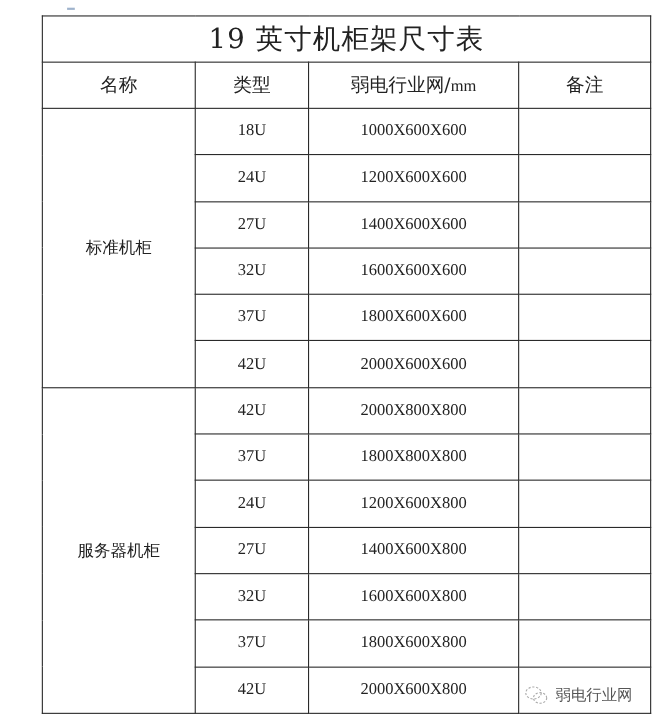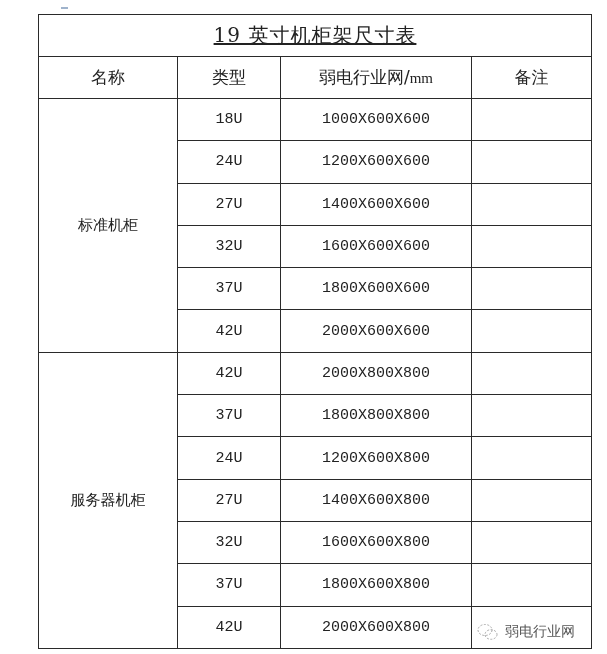--- a/index.html
+++ b/index.html
@@ -3,25 +3,25 @@
 <meta charset="utf-8">
 <style>
   html, body { margin:0; padding:0; background:#ffffff; }
   body { width:607px; height:654px; position:relative; overflow:hidden;
          font-family:"DejaVu Serif","Liberation Serif",serif; color:#222; }
   .topmark { position:absolute; left:61px; top:7px; width:7px; height:2px; background:#9fb3cc; }
   table.sheet { position:absolute; left:38px; top:14px; width:553px;
                 border-collapse:collapse; table-layout:fixed; }
   table.sheet td, table.sheet th { border:1.5px solid #2a2a2a; text-align:center;
                 vertical-align:middle; padding:0; font-weight:normal; }
-  .title-cell { height:41px; font-size:20px; letter-spacing:1px;
-                font-family:"DejaVu Serif","Liberation Serif",serif;text-decoration:underline; }
+  .title-cell { height:41px; font-size:25px; letter-spacing:1px;
+                font-family:"DejaVu Serif","Liberation Serif",serif; }
   .hdr { height:41px; font-size:17px; font-family:"DejaVu Sans","Liberation Sans",sans-serif; }
   .hdr .mm { font-family:"Liberation Serif",serif; font-size:15px;margin-top:28px; }
-  .row td { height:41.3px; font-size:15px; font-family:Liberation Mono, monospace; }
+  .row td { height:41.3px; font-size:15px; font-family:Liberation Serif, serif; }
   .group { font-size:17px; font-family:"DejaVu Sans","Liberation Sans",sans-serif; }
   .watermark { position:absolute; right:32px; bottom:13px; display:flex; align-items:flex-start; gap:6px;
                font-family:"DejaVu Sans","Liberation Sans",sans-serif; font-size:14px; color:#555; }
   .watermark svg { width:22px; height:18px; }
 </style>
 </head>
 <body>
 
 <div class="topmark"></div>
 

